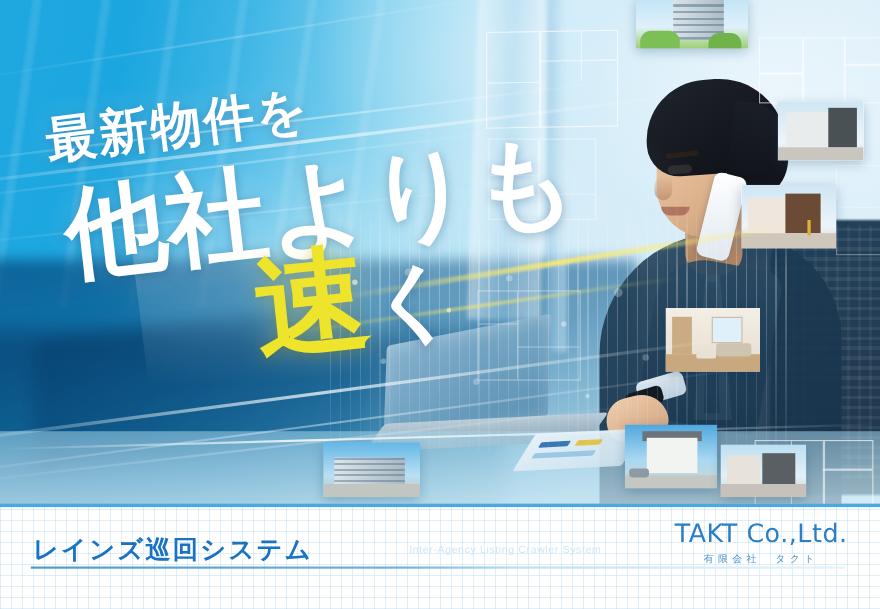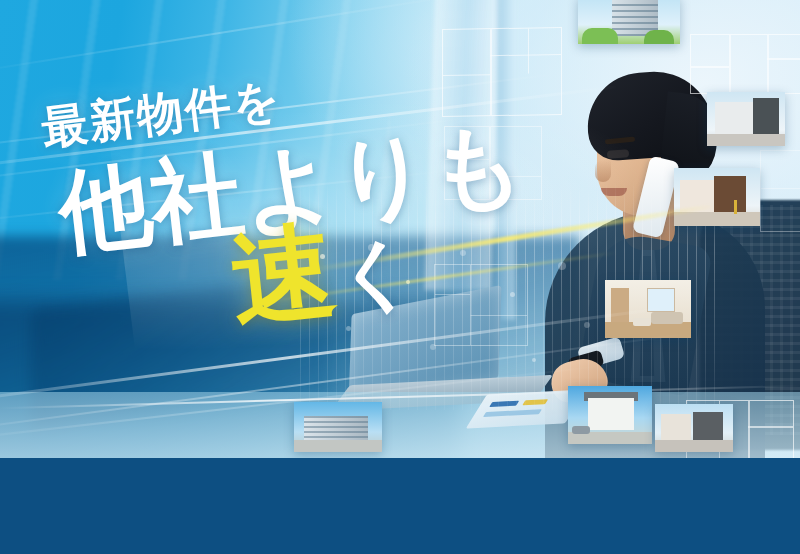--- a/index.html
+++ b/index.html
@@ -498,14 +498,26 @@
       <div class="beam b7"></div>
     </div>
   </div>
 
   <div class="headline">
     <div class="hl-line hl-1">最新物件を</div>
     <div class="hl-line hl-2">他社よりも</div>
     <div class="hl-line hl-3"><span>速</span><span class="tail">く</span></div>
   </div>
 
+  <div class="footer">
+    <div class="footer-top-edge"></div>
+    <div class="footer-inner">
+      <div class="sys-title">レインズ巡回システム</div>
+      <div class="sys-sub-abs">Inter-Agency Listing Crawler System</div>
+      <div class="rule"></div>
+      <div class="brand">
+        <div class="brand-name">TAKT Co.,Ltd.</div>
+        <div class="brand-jp">有限会社　タクト</div>
+      </div>
+    </div>
+  </div>
 
 </div>
 
 </body></html>

